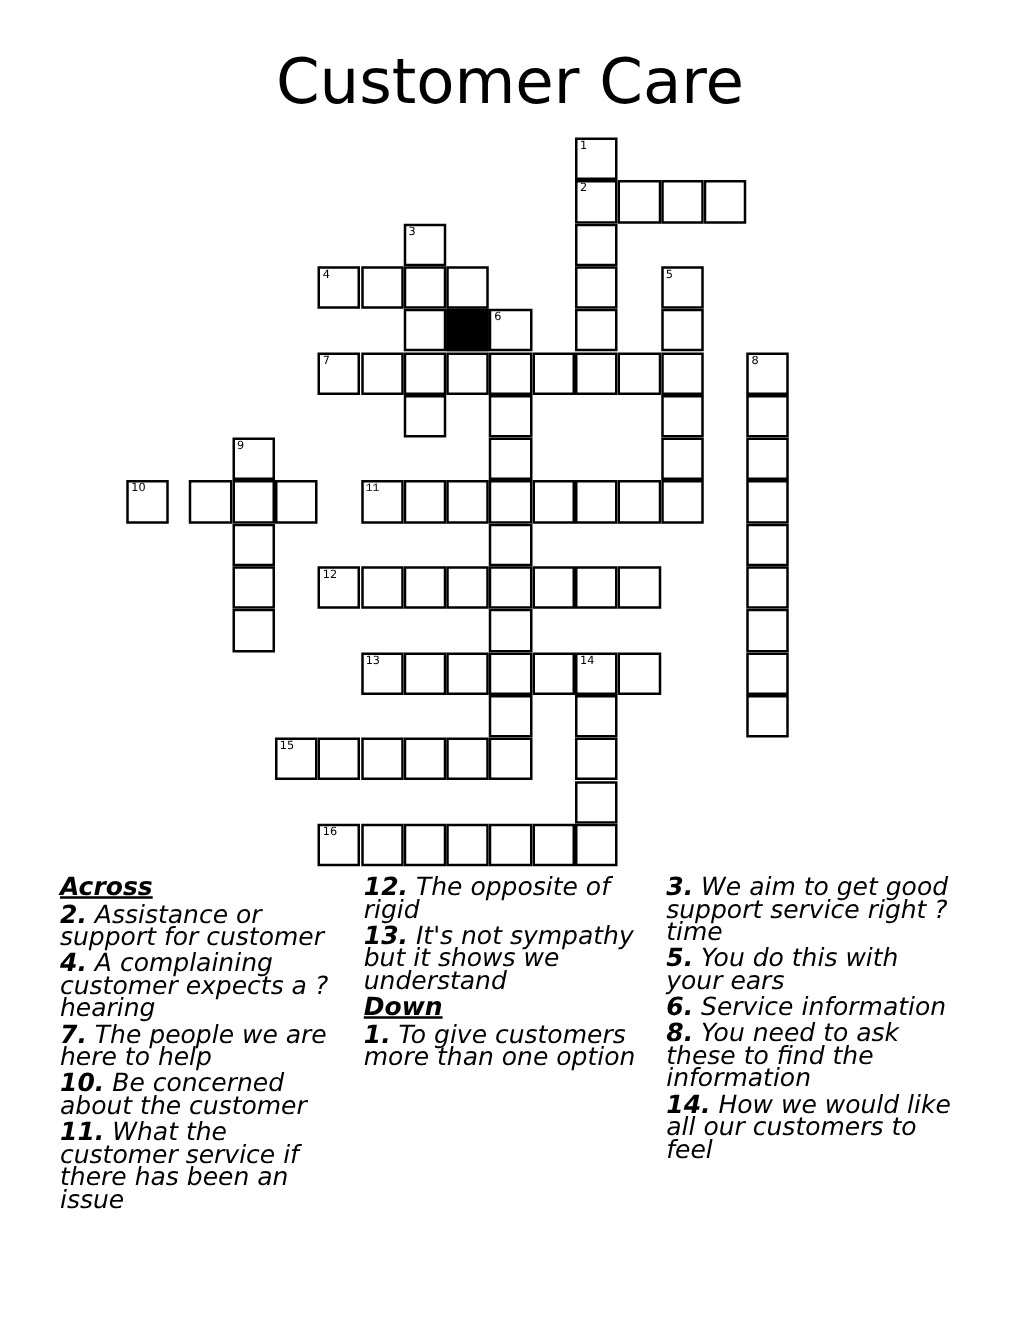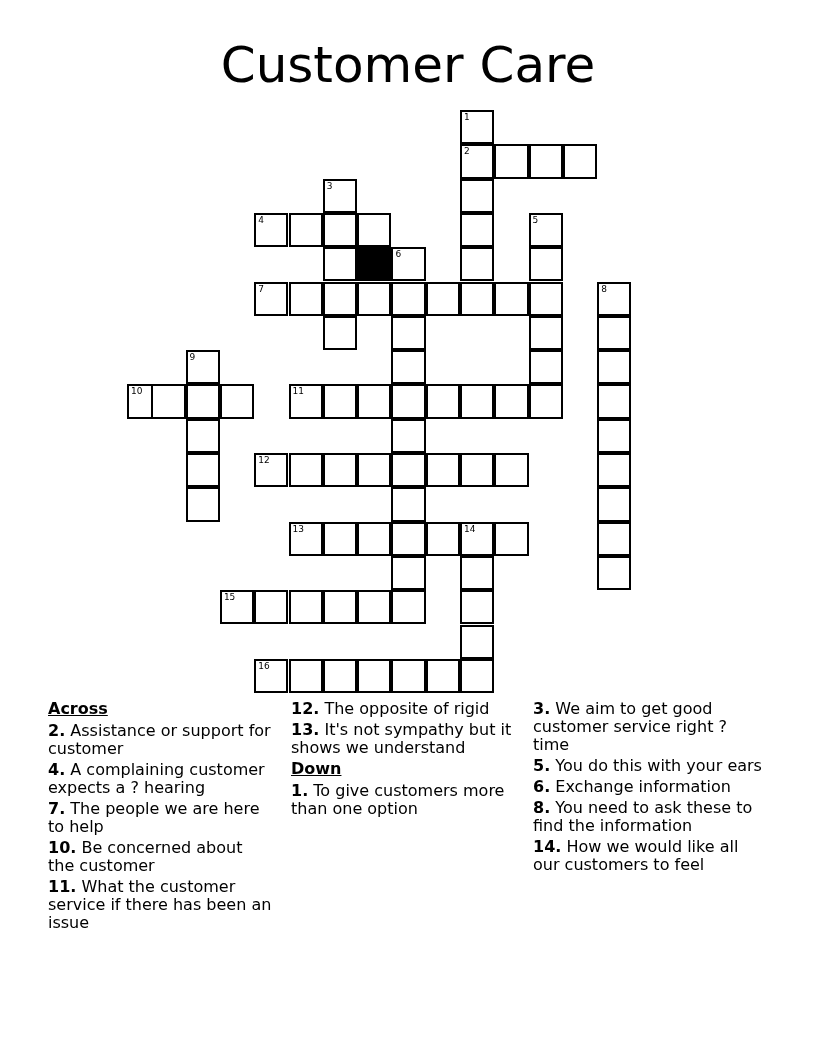--- a/index.html
+++ b/index.html
@@ -2,21 +2,21 @@
 <html><head>
 <meta charset="utf-8">
 <style>
   html, body { margin:0; padding:0; background:#fff; }
   body { width:816px; height:1056px; position:relative; overflow:hidden; font-family:"DejaVu Sans", sans-serif; color:#000; }
   .title { position:absolute; left:0; top:30px; width:816px; text-align:center; font-size:50px; line-height:70px; }
   .grid { position:absolute; left:0; top:0; width:816px; height:700px; }
   .cell { position:absolute; width:34.3px; height:34.3px; box-sizing:border-box; border:2px solid #000; background:#fff; }
   .cell.black { background:#000; }
   .num { position:absolute; left:2px; top:0px; font-size:9px; line-height:10px; }
-  .col { position:absolute; top:700px; font-size:16px; line-height:18px; }
+  .col { position:absolute; top:700px; font-size:20px; line-height:18px;font-style:italic; }
   .col .head { text-decoration:underline; font-weight:bold; margin-bottom:4px; display:block; }
   .clue { margin-bottom:3px; }
   .clue b { font-weight:bold; }
 </style>
 </head>
 <body>
 
 <div class="title">Customer Care</div>
 
 <div class="grid" id="grid">
@@ -84,26 +84,26 @@
     <div class="cell" style="left: 597.2px; top: 487.3px;"></div>
     <div class="cell" style="left: 597.2px; top: 521.6px;"></div>
     <div class="cell" style="left: 597.2px; top: 555.9px;"></div>
     <div class="cell" style="left: 185.6px; top: 350.1px;">
       <span class="num">9</span>
     </div>
     <div class="cell" style="left: 185.6px; top: 384.4px;"></div>
     <div class="cell" style="left: 185.6px; top: 418.7px;"></div>
     <div class="cell" style="left: 185.6px; top: 453px;"></div>
     <div class="cell" style="left: 185.6px; top: 487.3px;"></div>
-    <div class="cell" style="left: 127px; top: 384.4px;">
+    <div class="cell" style="left: 101px; top: 384.4px;">
       <span class="num">10</span>
     </div>
     <div class="cell" style="left: 151.3px; top: 384.4px;"></div>
     <div class="cell" style="left: 219.9px; top: 384.4px;"></div>
-    <div class="cell" style="left: 288.5px; top: 384.4px;">
+    <div class="cell" style="left: 288.5px; top: 384.4px; font-family: Liberation Mono, monospace;">
       <span class="num">11</span>
     </div>
     <div class="cell" style="left: 322.8px; top: 384.4px;"></div>
     <div class="cell" style="left: 357.1px; top: 384.4px;"></div>
     <div class="cell" style="left: 425.7px; top: 384.4px;"></div>
     <div class="cell" style="left: 460px; top: 384.4px;"></div>
     <div class="cell" style="left: 494.3px; top: 384.4px;"></div>
     <div class="cell" style="left: 254.2px; top: 453px;">
       <span class="num">12</span>
     </div>
@@ -155,18 +155,18 @@
 </div>
 
 <div class="col" style="left:291px; width:232px;">
   <div class="clue"><b>12.</b> <span>The opposite of rigid</span></div>
   <div class="clue"><b>13.</b> <span>It's not sympathy but it shows we understand</span></div>
   <span class="head">Down</span>
   <div class="clue"><b>1.</b> <span>To give customers more than one option</span></div>
 </div>
 
 <div class="col" style="left:533px; width:230px;">
-  <div class="clue"><b>3.</b> <span>We aim to get good customer service right ? time</span></div>
+  <div class="clue"><b>3.</b> <span>We aim to get good support service right ? time</span></div>
   <div class="clue"><b>5.</b> <span>You do this with your ears</span></div>
-  <div class="clue"><b>6.</b> <span>Exchange information</span></div>
+  <div class="clue"><b>6.</b> <span>Service information</span></div>
   <div class="clue"><b>8.</b> <span>You need to ask these to find the information</span></div>
   <div class="clue"><b>14.</b> <span>How we would like all our customers to feel</span></div>
 </div>
 
 </body></html>

